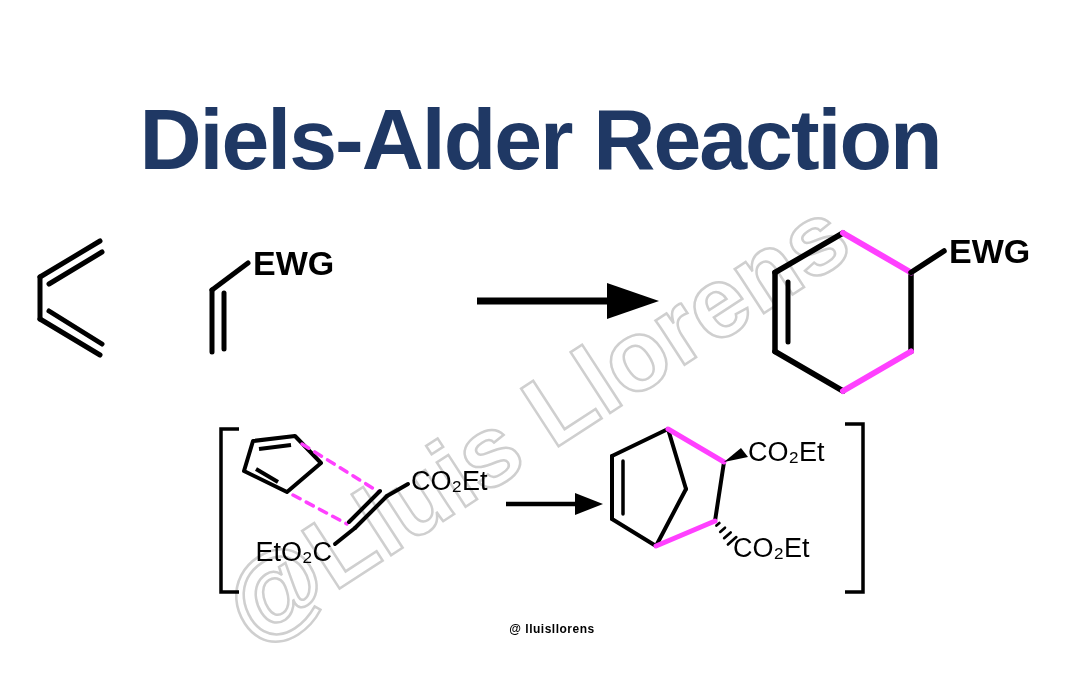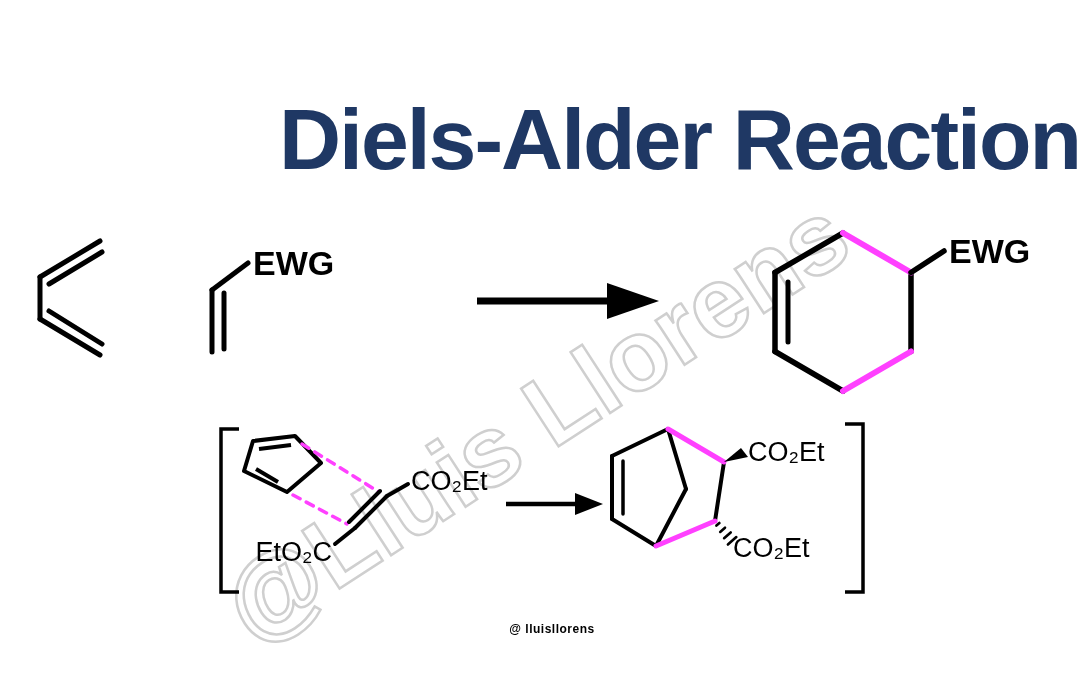--- a/index.html
+++ b/index.html
@@ -1,21 +1,21 @@
 <!DOCTYPE html>
 <html><head>
 <meta charset="utf-8">
 <style>
   * { margin:0; padding:0; box-sizing:border-box; }
   html,body { width:1080px; height:675px; background:#ffffff; font-family:"Liberation Sans",sans-serif; overflow:hidden; }
   .canvas { position:relative; width:1080px; height:675px; background:#ffffff; }
 
   .title {
     position:absolute; top:90px; left:0; width:100%;
-    text-align:right; font-size:86px; font-weight:800;
+    text-align:center; font-size:86px; font-weight:800;
     color:#1F3864; letter-spacing:-2px; z-index:2;
   }
 
   .watermark {
     position:absolute; left:95px; top:352px; width:880px; height:136px;
     display:flex; align-items:center; justify-content:center;
     transform:rotate(-33deg);
     font-size:100px; font-weight:bold; white-space:nowrap;
     color:#ffffff; -webkit-text-stroke:2.5px #cfcfcf;
     z-index:0;

